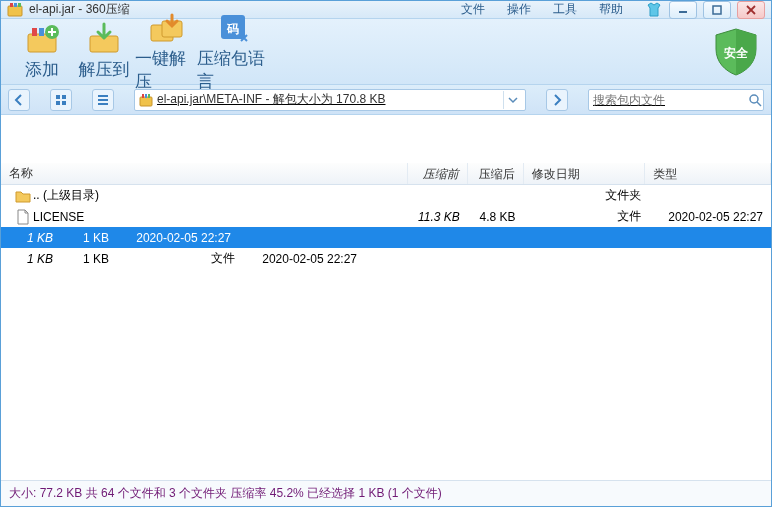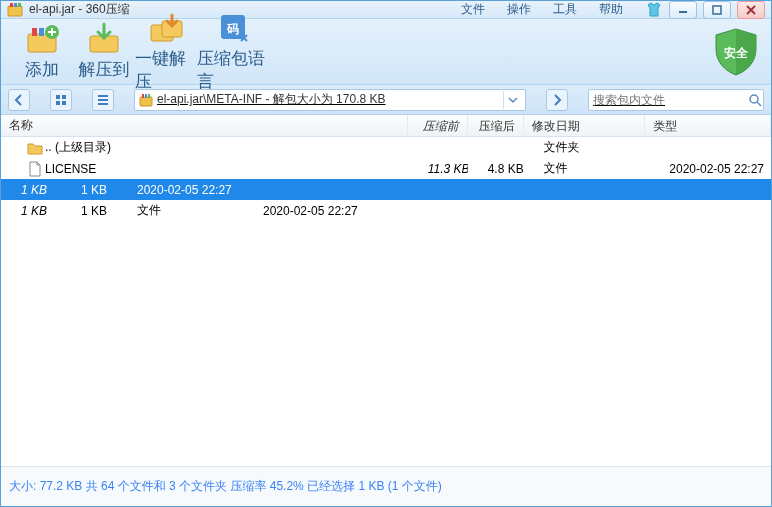--- a/index.html
+++ b/index.html
@@ -29,38 +29,38 @@
 .navico { width:22px; height:22px; border:1px solid #a7c8e6; border-radius:3px; background:#eaf4fd; display:flex; align-items:center; justify-content:center; cursor:pointer; }
 .addrbox { flex:1; height:22px; border:1px solid #a7c8e6; background:#fff; border-radius:2px; display:flex; align-items:center; padding:0 4px; }
 .addrbox .mini-ico { width:14px; height:14px; margin-right:4px; }
 .addrbox .addrtext { color:#333; }
 .addrbox .dd { margin-left:auto; width:18px; height:18px; border-left:1px solid #cfe0ee; display:flex; align-items:center; justify-content:center; color:#5a8cba; cursor:pointer; }
 .searchbox { width:176px; height:22px; border:1px solid #a7c8e6; background:#fff; border-radius:2px; display:flex; align-items:center; padding:0 4px; }
 .searchbox input { border:none; outline:none; flex:1; font-size:12px; color:#3b82f6; background:transparent; }
 .searchbox .mag { width:18px; height:18px; display:flex; align-items:center; justify-content:center; cursor:pointer; }
 
 
-.colhdr { height: 22px; background: linear-gradient(#fdfdfd,#eef3f8); border-bottom:1px solid #d6e2ee; display:flex; }
+.colhdr { height: 22px; background: linear-gradient(#fdfdfd,#eef3f8); border-bottom:1px solid #d6e2ee; display:flex;margin-top:48px; }
 .colhdr .col { padding:3px 8px; border-right:1px solid #e3ebf3; color:#333; }
 
 
 .filelist { flex:1; background:#fff; overflow:auto; }
 .row { height:21px; display:flex; align-items:center; cursor:pointer; }
 .row.selected { background:#1f88e8; color:#fff; }
-.row .cell { padding:0 20px; white-space:nowrap; overflow:hidden; }
+.row .cell { padding:0 8px; white-space:nowrap; overflow:hidden;text-align:right; }
 .row .ico { width:16px; height:16px; margin-left:6px; margin-right:2px; flex-shrink:0; }
 
 .c-name { width: 408px; display:flex; align-items:center; }
 .c-before { width: 60px; text-align:right;font-style:italic; }
 .c-after { width: 56px; text-align:right; }
 .c-type { width: 126px; padding-left:10px; }
 .c-date { width: 122px; }
 
 
-.statusbar { height:40px; border-top:1px solid #d6e2ee; background:#f7fafd; display:flex; align-items:center; padding:0 8px; color:#3b82f6; }
+.statusbar { height:26px; border-top:1px solid #d6e2ee; background:#f7fafd; display:flex; align-items:center; padding:0 8px; color:#701a75; }
 
 svg { display:block; }
 </style>
 </head>
 <body>
 
 <div class="titlebar">
   <span class="app-ico">
     <svg viewBox="0 0 16 16">
         <rect x="1" y="4" width="14" height="10" rx="1" fill="#f0c24a" stroke="#c9952a"></rect>

